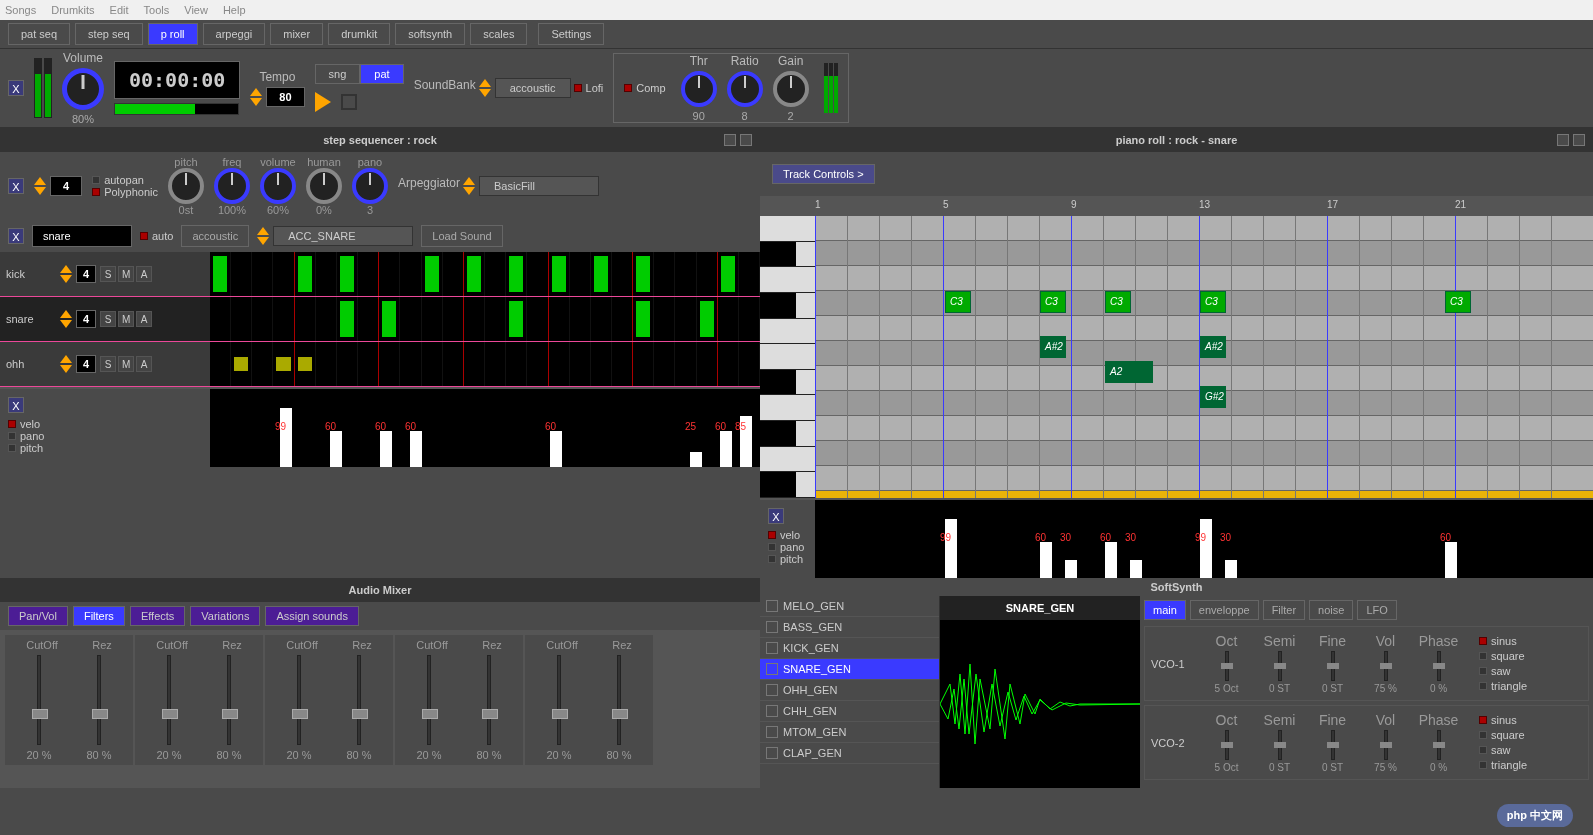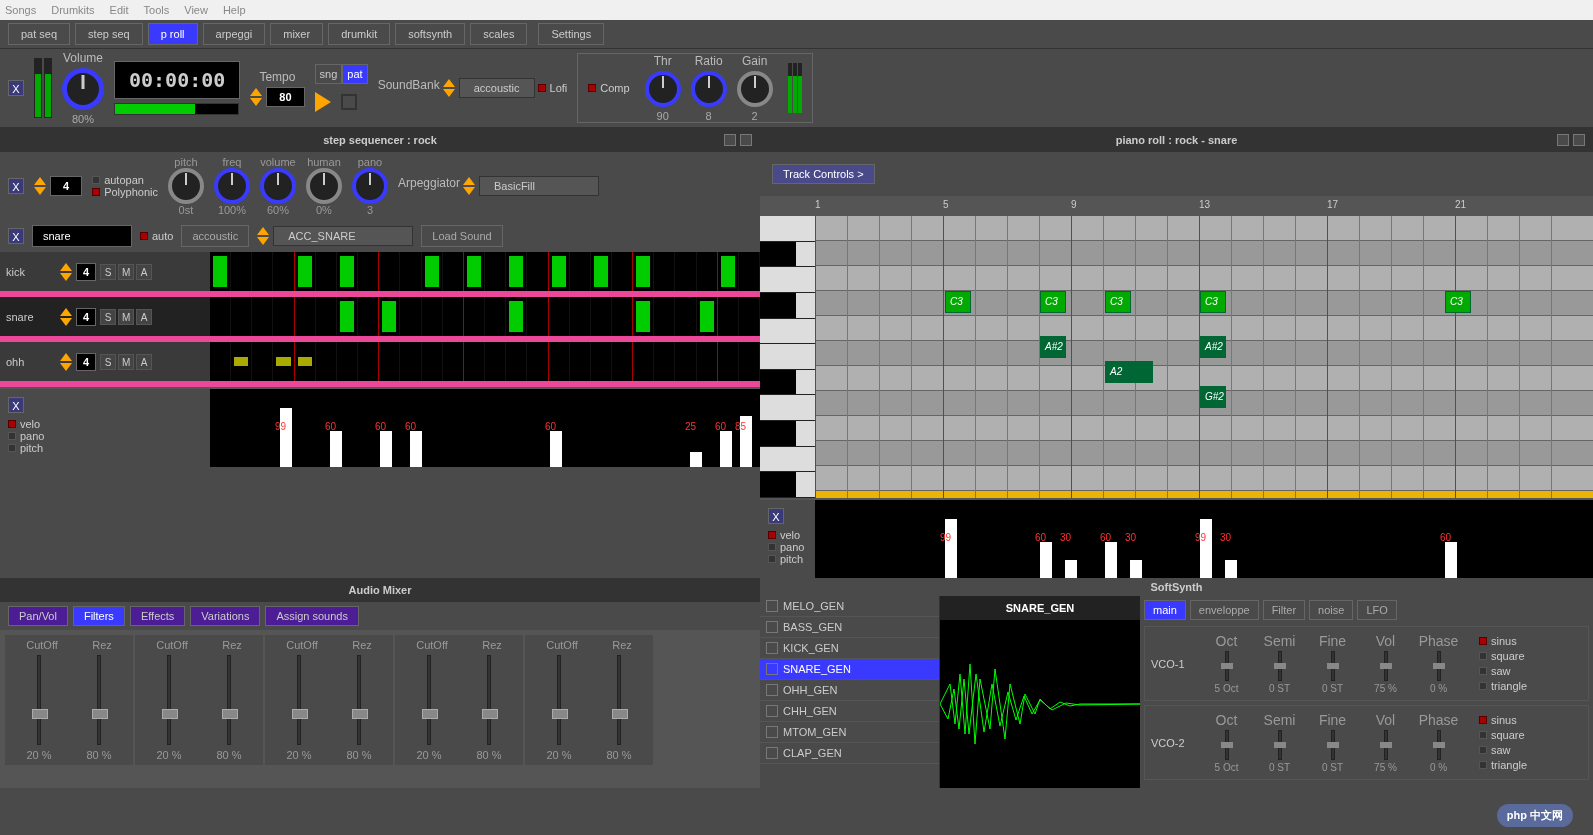--- a/index.html
+++ b/index.html
@@ -34,21 +34,21 @@
 .prog-bar div { width: 65%; height: 100%; background: #0c0; }
 
 .tempo-box { display: flex; align-items: center; gap: 4px; }
 .spinbtns { display: flex; flex-direction: column; }
 .spin-up, .spin-down { width: 0; height: 0; border-left: 6px solid transparent; border-right: 6px solid transparent; cursor: pointer; }
 .spin-up { border-bottom: 8px solid orange; margin-bottom: 2px; }
 .spin-down { border-top: 8px solid orange; }
 .tempo-val { background: #000; color: #fff; padding: 3px 12px; border: 1px solid #666; font-weight: bold; }
 
 .togpair { display: flex; }
-.togpair span { padding: 3px 4px; border: 1px solid #666; background: #4a4a4a; }
+.togpair span { padding: 3px 13px; border: 1px solid #666; background: #4a4a4a; }
 .togpair .act { background: #3a3aff; color: #fff; }
 
 .play-btn { width: 0; height: 0; border-top: 10px solid transparent; border-bottom: 10px solid transparent; border-left: 16px solid orange; cursor: pointer; }
 .stop-btn { width: 16px; height: 16px; border: 2px solid #333; background: #4a4a4a; cursor: pointer; }
 
 .soundbank { display: flex; gap: 3px; }
 .sb-select { display: flex; align-items: center; gap: 4px; }
 .sb-val { background: #555; border: 1px solid #333; padding: 3px 14px; }
 .led-label { display: flex; align-items: center; gap: 4px; }
 .led { width: 8px; height: 8px; background: #a00; border: 1px solid #500; }
@@ -79,21 +79,21 @@
 .knob-md { width: 36px; height: 36px; border-radius: 50%; border: 4px solid #3a3aff; background: #222; position: relative; }
 .knob-md.gray { border-color: #888; }
 .knob-md::after { content: ''; position: absolute; width: 2px; height: 12px; background: #ccc; top: 1px; left: 50%; transform: translateX(-50%); }
 
 .sound-row { display: flex; align-items: center; padding: 5px 8px; gap: 8px; background: #4a4a4a; }
 .sound-input { background: #000; color: #fff; border: 1px solid #666; padding: 4px 10px; width: 100px; }
 .btn-box { padding: 4px 10px; border: 1px solid #666; background: #4a4a4a; color: #aaa; cursor: pointer; }
 
 
 .tracks { background: #000; overflow: hidden; }
-.track-row { display: flex; height: 45px; border-bottom: 6px solid #ec4899; }
+.track-row { display: flex; height: 45px; border-bottom: 1px solid #ec4899; }
 .track-head { width: 210px; background: #3a3a3a; display: flex; align-items: center; padding: 0 6px; gap: 4px; }
 .track-head.sel { background: #222; }
 .track-name { width: 50px; color: #ccc; }
 .sma { display: flex; gap: 2px; }
 .sma span { width: 16px; height: 16px; border: 1px solid #555; text-align: center; line-height: 16px; background: #444; cursor: pointer; font-size: 10px; }
 .steps { flex: 1; display: flex; position: relative; background: #000; }
 .step-cell { flex: 1; border-right: 1px solid #111; position: relative; }
 .step-cell.redline { border-right: 1px solid #a00; }
 .note { position: absolute; top: 4px; bottom: 4px; width: 70%; left: 15%; background: #0c0; }
 .note.yellow { background: #aa0; top: 15px; bottom: 15px; }

